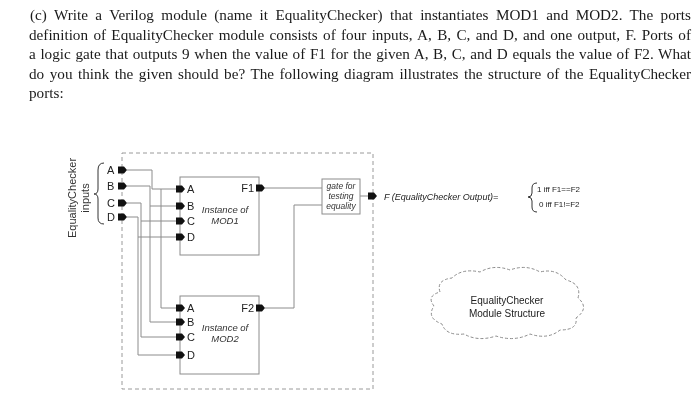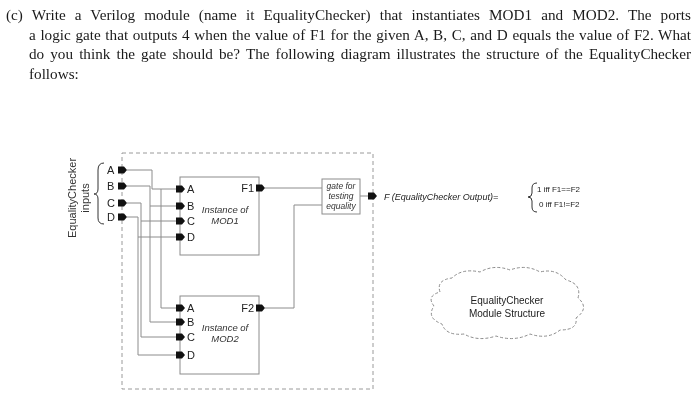--- a/index.html
+++ b/index.html
@@ -2,34 +2,35 @@
 <html><head>
   <meta charset="utf-8">
   <style>
     html, body { margin: 0; padding: 0; background: #ffffff; }
     body { width: 700px; height: 402px; position: relative; overflow: hidden; }
     .question {
       position: absolute; left: 6px; top: 5px; width: 685px;
       font-family: "Liberation Serif", serif; font-size: 15.2px; line-height: 19.6px; color: #1a1a1a;
     }
     .q-line { display: block; white-space: nowrap; text-align: justify; text-align-last: justify; }
-    .q-line.first { padding-left: 0; }
+    .q-line.first { padding-left: 0; margin-left: 24px; }
     .q-line.rest { padding-left: 23px; }
     .q-line.last { text-align-last: left; }
     svg { position: absolute; left: 0; top: 0; }
     .sans { font-family: "Liberation Sans", sans-serif; }
   </style>
 </head>
 <body>
 
 <div class="question">
   <span class="q-line first"><span>(c)</span> <span>Write a Verilog module (name it EqualityChecker) that instantiates MOD1 and MOD2. The ports</span></span>
-  <span class="q-line rest">a logic gate that outputs 4 when the value of F1 for the given A, B, C, and D equals the value of F2. What</span>
-  <span class="q-line rest">do you think the gate should be? The following diagram illustrates the structure of the EqualityChecker</span>
-  <span class="q-line rest last">follows:</span>
+  <span class="q-line rest">definition of EqualityChecker module consists of four inputs, A, B, C, and D, and one output, F.  Ports of</span>
+  <span class="q-line rest">a logic gate that outputs 9 when the value of F1 for the given A, B, C, and D equals the value of F2. What</span>
+  <span class="q-line rest">do you think the given should be? The following diagram illustrates the structure of the EqualityChecker</span>
+  <span class="q-line rest last">ports:</span>
 </div>
 
 <svg width="700" height="402" viewBox="0 0 700 402">
   <defs>
     <g id="port">
       <path d="M0,-3.5 L6,-3.5 L9,0 L6,3.5 L0,3.5 Z" fill="#111"></path>
     </g>
   </defs>
 
   <rect x="122" y="153" width="251" height="236" fill="none" stroke="#9a9a9a" stroke-width="1" stroke-dasharray="4,3"></rect>

